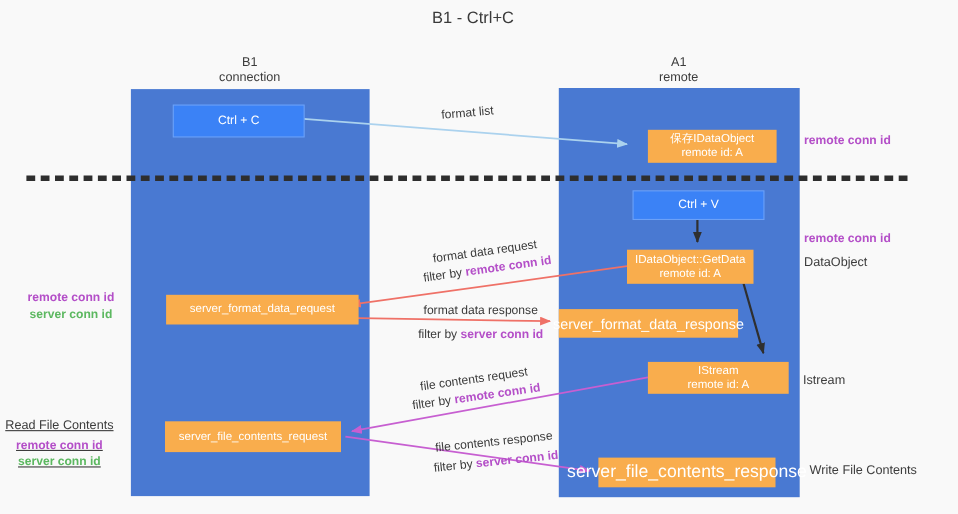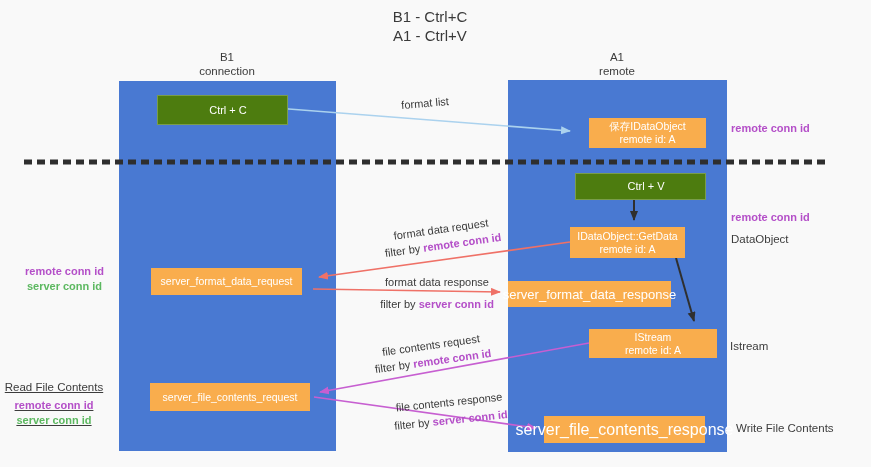--- a/index.html
+++ b/index.html
@@ -12,26 +12,26 @@
   .lane{position:absolute;background:#4979d2;}
   .lane-left{left:119px;top:81px;width:217px;height:370px;}
   .lane-right{left:508px;top:80px;width:219px;height:372px;}
   .lane-header{position:absolute;text-align:center;font-size:11.5px;line-height:14px;color:#3c3c3c;}
   .hdr-left{left:157px;top:50px;width:140px;}
   .hdr-right{left:547px;top:50px;width:140px;}
   .node{position:absolute;display:flex;flex-direction:column;align-items:center;
     justify-content:center;color:#fff;text-align:center;}
   .node .l1,.node .l2{line-height:13px;}
   .orange{background:#f9ad4d;}
-  .green{background:#4d7c0f;border:1px solid rgba(255,255,255,.25);padding-left:11px;}
+  .green{background:#3b82f6;border:1px solid rgba(255,255,255,.25);}
   .n-ctrl-c{left:157px;top:95px;width:118px;height:28px;font-size:11px;}
   .n-save{left:577px;top:118px;width:117px;height:30px;font-size:10.5px;margin-left:12px;}
   .n-ctrl-v{left:575px;top:173px;width:118px;height:25px;font-size:11px;}
   .n-getdata{left:570px;top:227px;width:115px;height:31px;font-size:10.5px;}
-  .n-fmt-req{left:151px;top:268px;width:151px;height:27px;font-size:10.5px;}
+  .n-fmt-req{left:151px;top:268px;width:175px;height:27px;font-size:10.5px;}
   .n-fmt-resp{left:508px;top:281px;width:163px;height:26px;font-size:13px;}
   .n-istream{left:589px;top:329px;width:128px;height:29px;font-size:10.5px;}
   .n-file-req{left:150px;top:383px;width:160px;height:28px;font-size:10.5px;}
   .n-file-resp{left:544px;top:416px;width:161px;height:27px;font-size:16px;}
   svg.overlay{position:absolute;left:0;top:0;}
   .ann{position:absolute;font-size:11.5px;color:#3c3c3c;white-space:nowrap;}
   .purple{color:#b44fc8;font-weight:bold;}
   .greent{color:#5cb860;font-weight:bold;}
   .ann-block{position:absolute;text-align:center;font-size:11px;line-height:15px;white-space:nowrap;}
   .edge-label{position:absolute;text-align:center;font-size:11px;color:#3a3a3a;white-space:nowrap;}
@@ -40,21 +40,20 @@
   .rot-6{transform:rotate(-6deg);}
   .rot-5{transform:rotate(-5deg);}
 </style>
 </head>
 <body>
 
 <div class="canvas">
 
   <div class="title">
     <div>B1 - Ctrl+C</div>
-    <div>A1 - Ctrl+V</div>
   </div>
 
   <div class="lane-header hdr-left">
     <div>B1</div>
     <div>connection</div>
   </div>
   <div class="lane-header hdr-right">
     <div>A1</div>
     <div>remote</div>
   </div>

